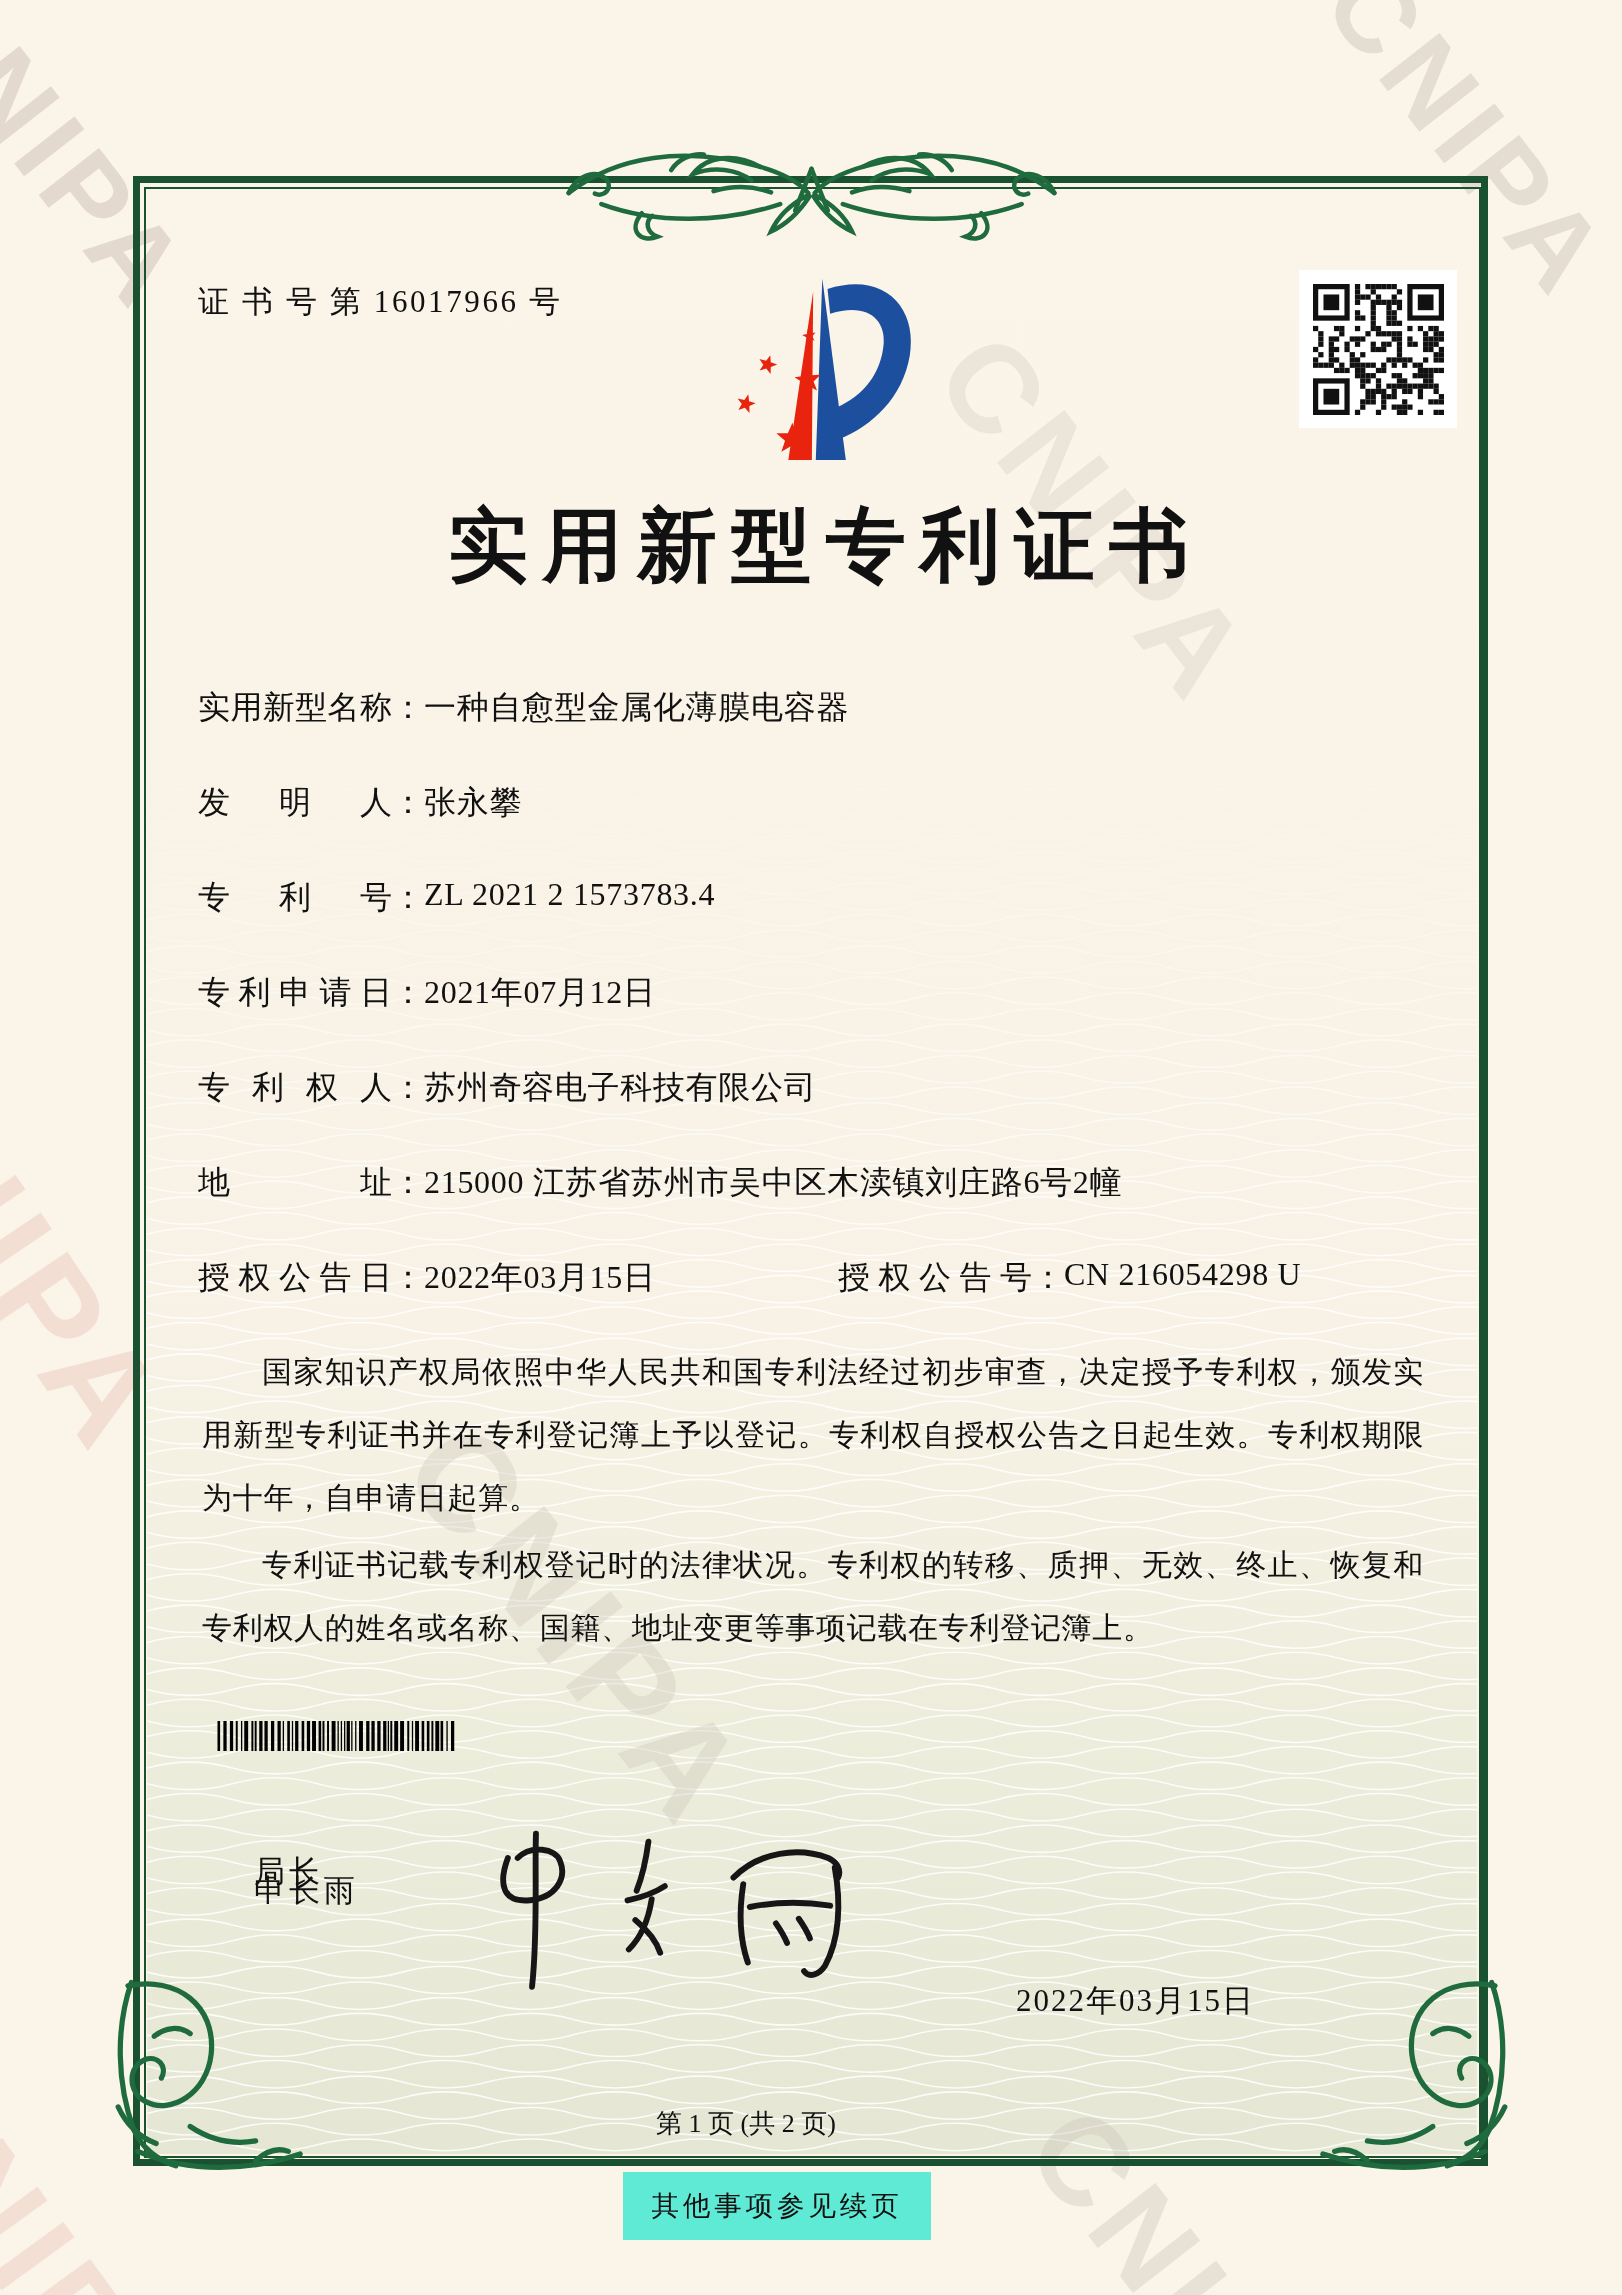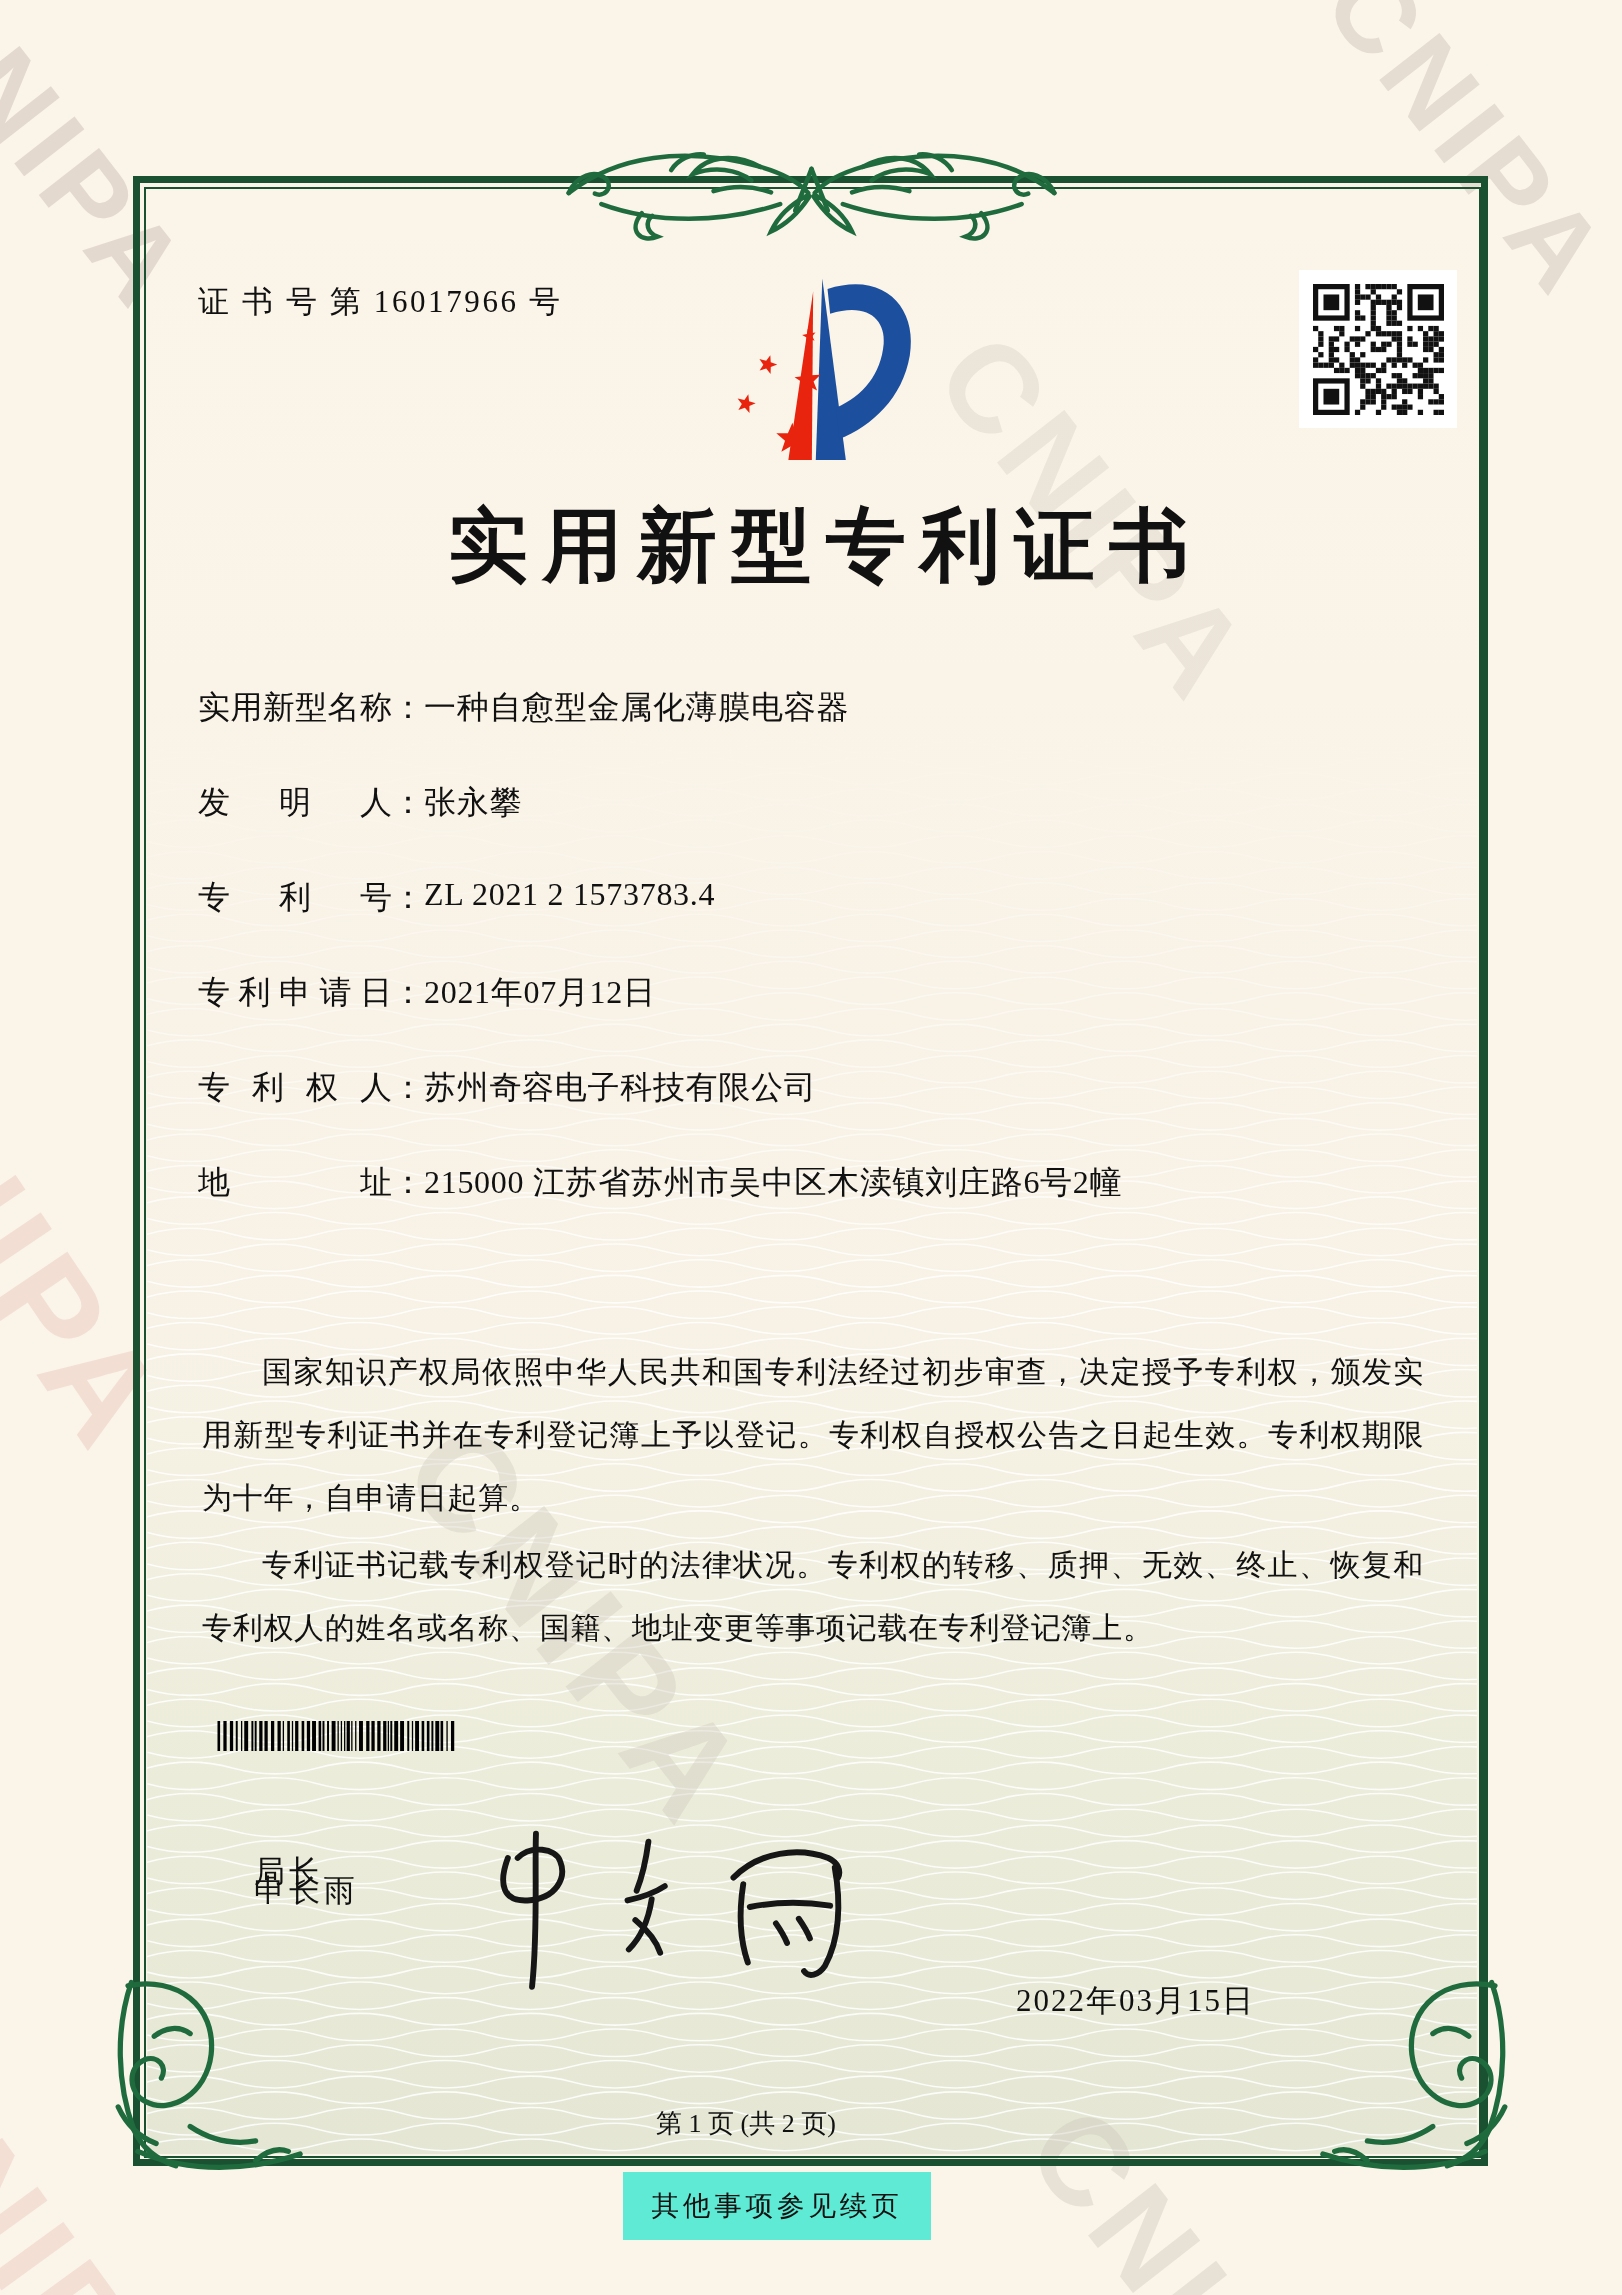--- a/index.html
+++ b/index.html
@@ -469,20 +469,26 @@
     </div>
     <div class="field-row">
       <span class="flabel">专利申请日</span><span class="colon">：</span><span class="fvalue">2021年07月12日</span>
     </div>
     <div class="field-row">
       <span class="flabel">专利权人</span><span class="colon">：</span><span class="fvalue">苏州奇容电子科技有限公司</span>
     </div>
     <div class="field-row">
       <span class="flabel">地址</span><span class="colon">：</span><span class="fvalue">215000 江苏省苏州市吴中区木渎镇刘庄路6号2幢</span>
     </div>
+    <div class="field-row">
+      <span class="flabel">授权公告日</span><span class="colon">：</span><span class="fvalue">2022年03月15日</span>
+      <span class="field-group2">
+        <span class="flabel">授权公告号</span><span class="colon">：</span><span class="fvalue">CN 216054298 U</span>
+      </span>
+    </div>
   </div>
 
   <div class="legal">
     <p>国家知识产权局依照中华人民共和国专利法经过初步审查，决定授予专利权，颁发实用新型专利证书并在专利登记簿上予以登记。专利权自授权公告之日起生效。专利权期限为十年，自申请日起算。</p>
     <p>专利证书记载专利权登记时的法律状况。专利权的转移、质押、无效、终止、恢复和专利权人的姓名或名称、国籍、地址变更等事项记载在专利登记簿上。</p>
   </div>
 
   <svg id="barcode" class="barcode" width="241" height="30" viewBox="0 0 368 46">
       <rect x="0" y="0" width="4" height="46" fill="#000"></rect>
       <rect x="9" y="0" width="5" height="46" fill="#000"></rect>

